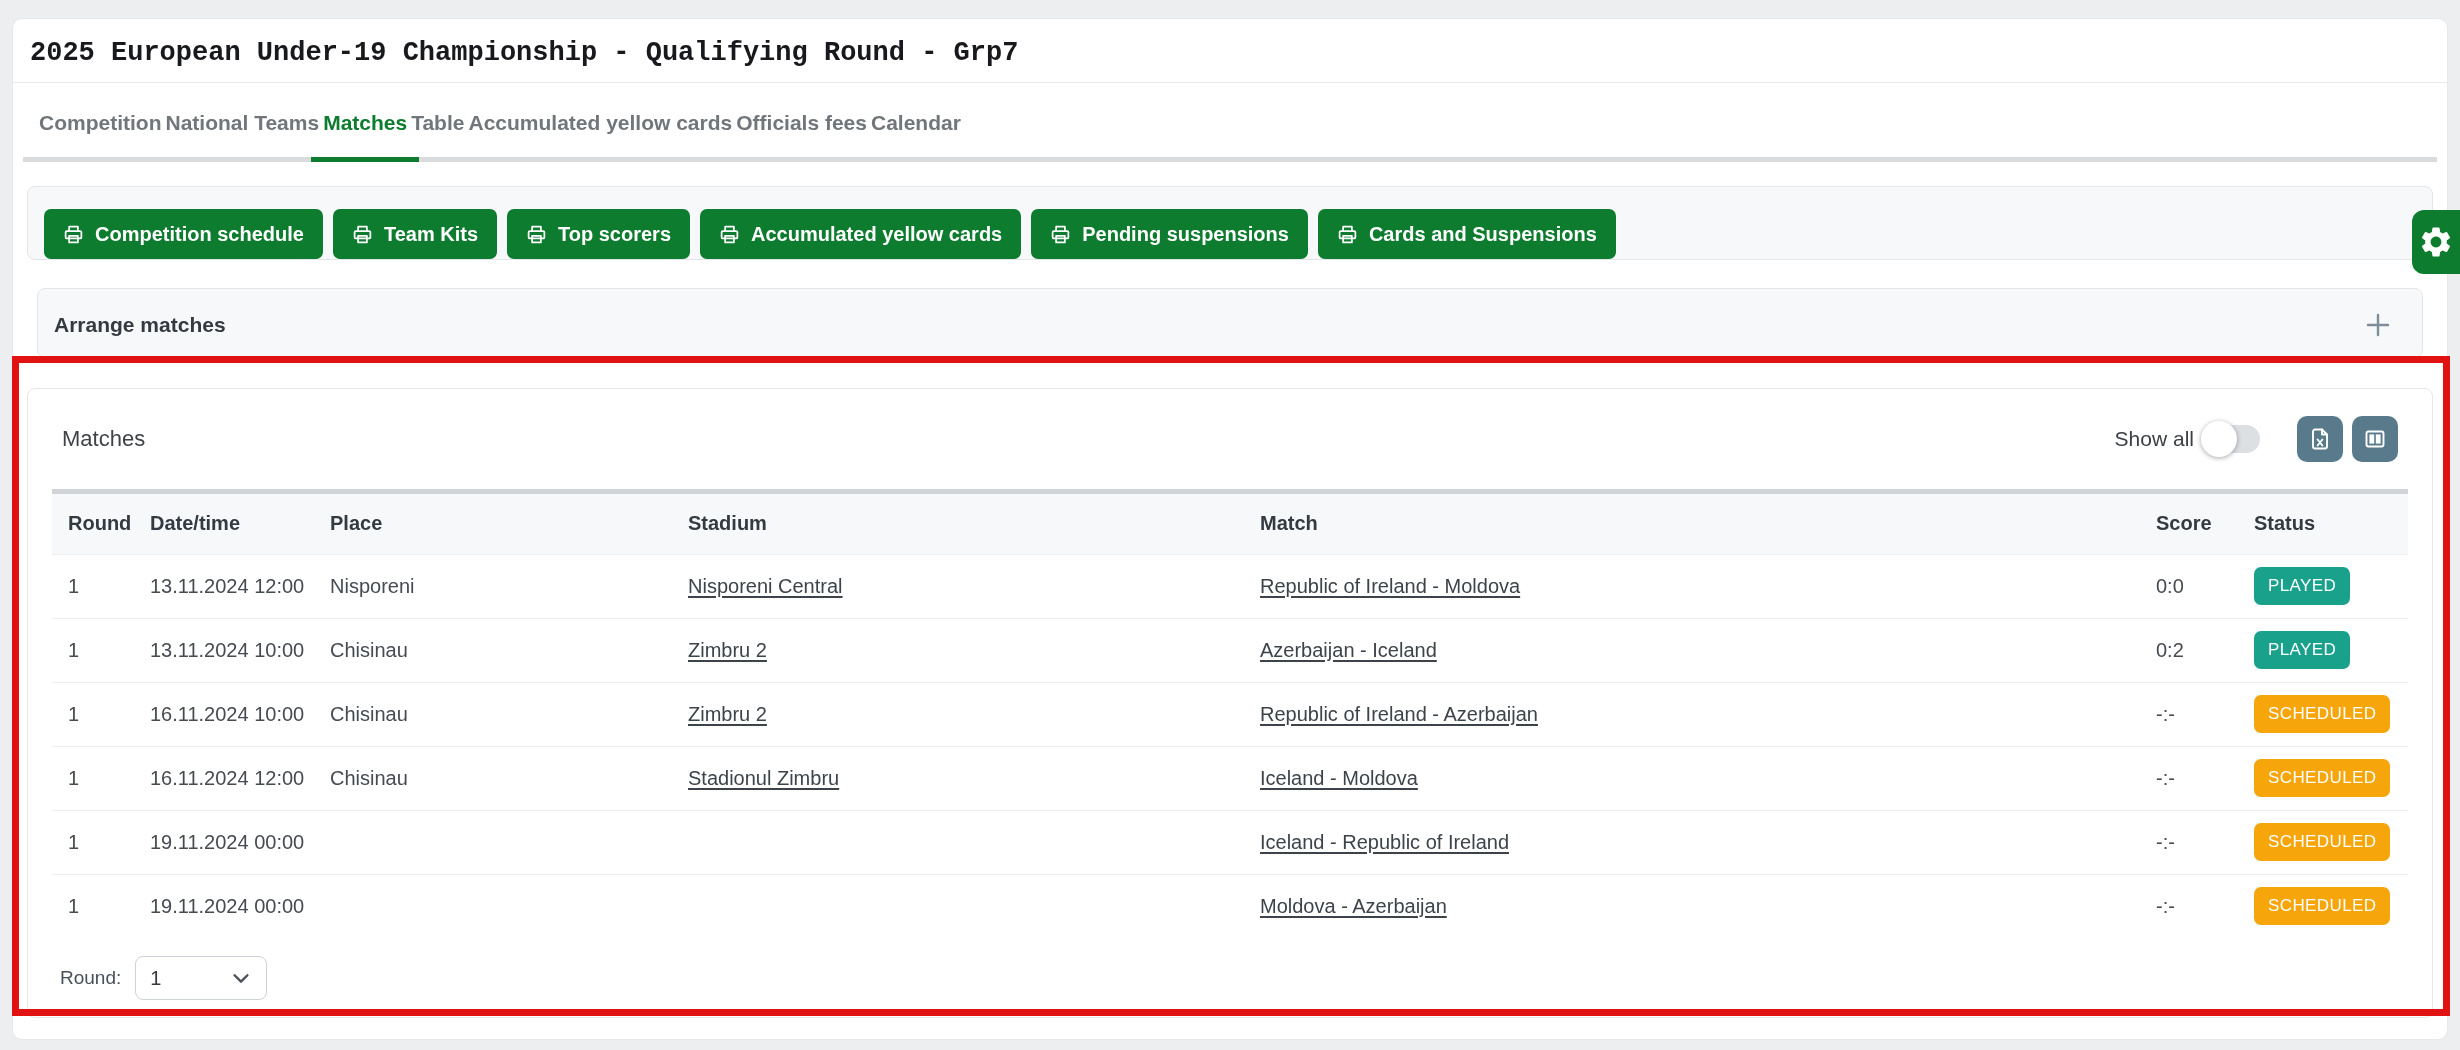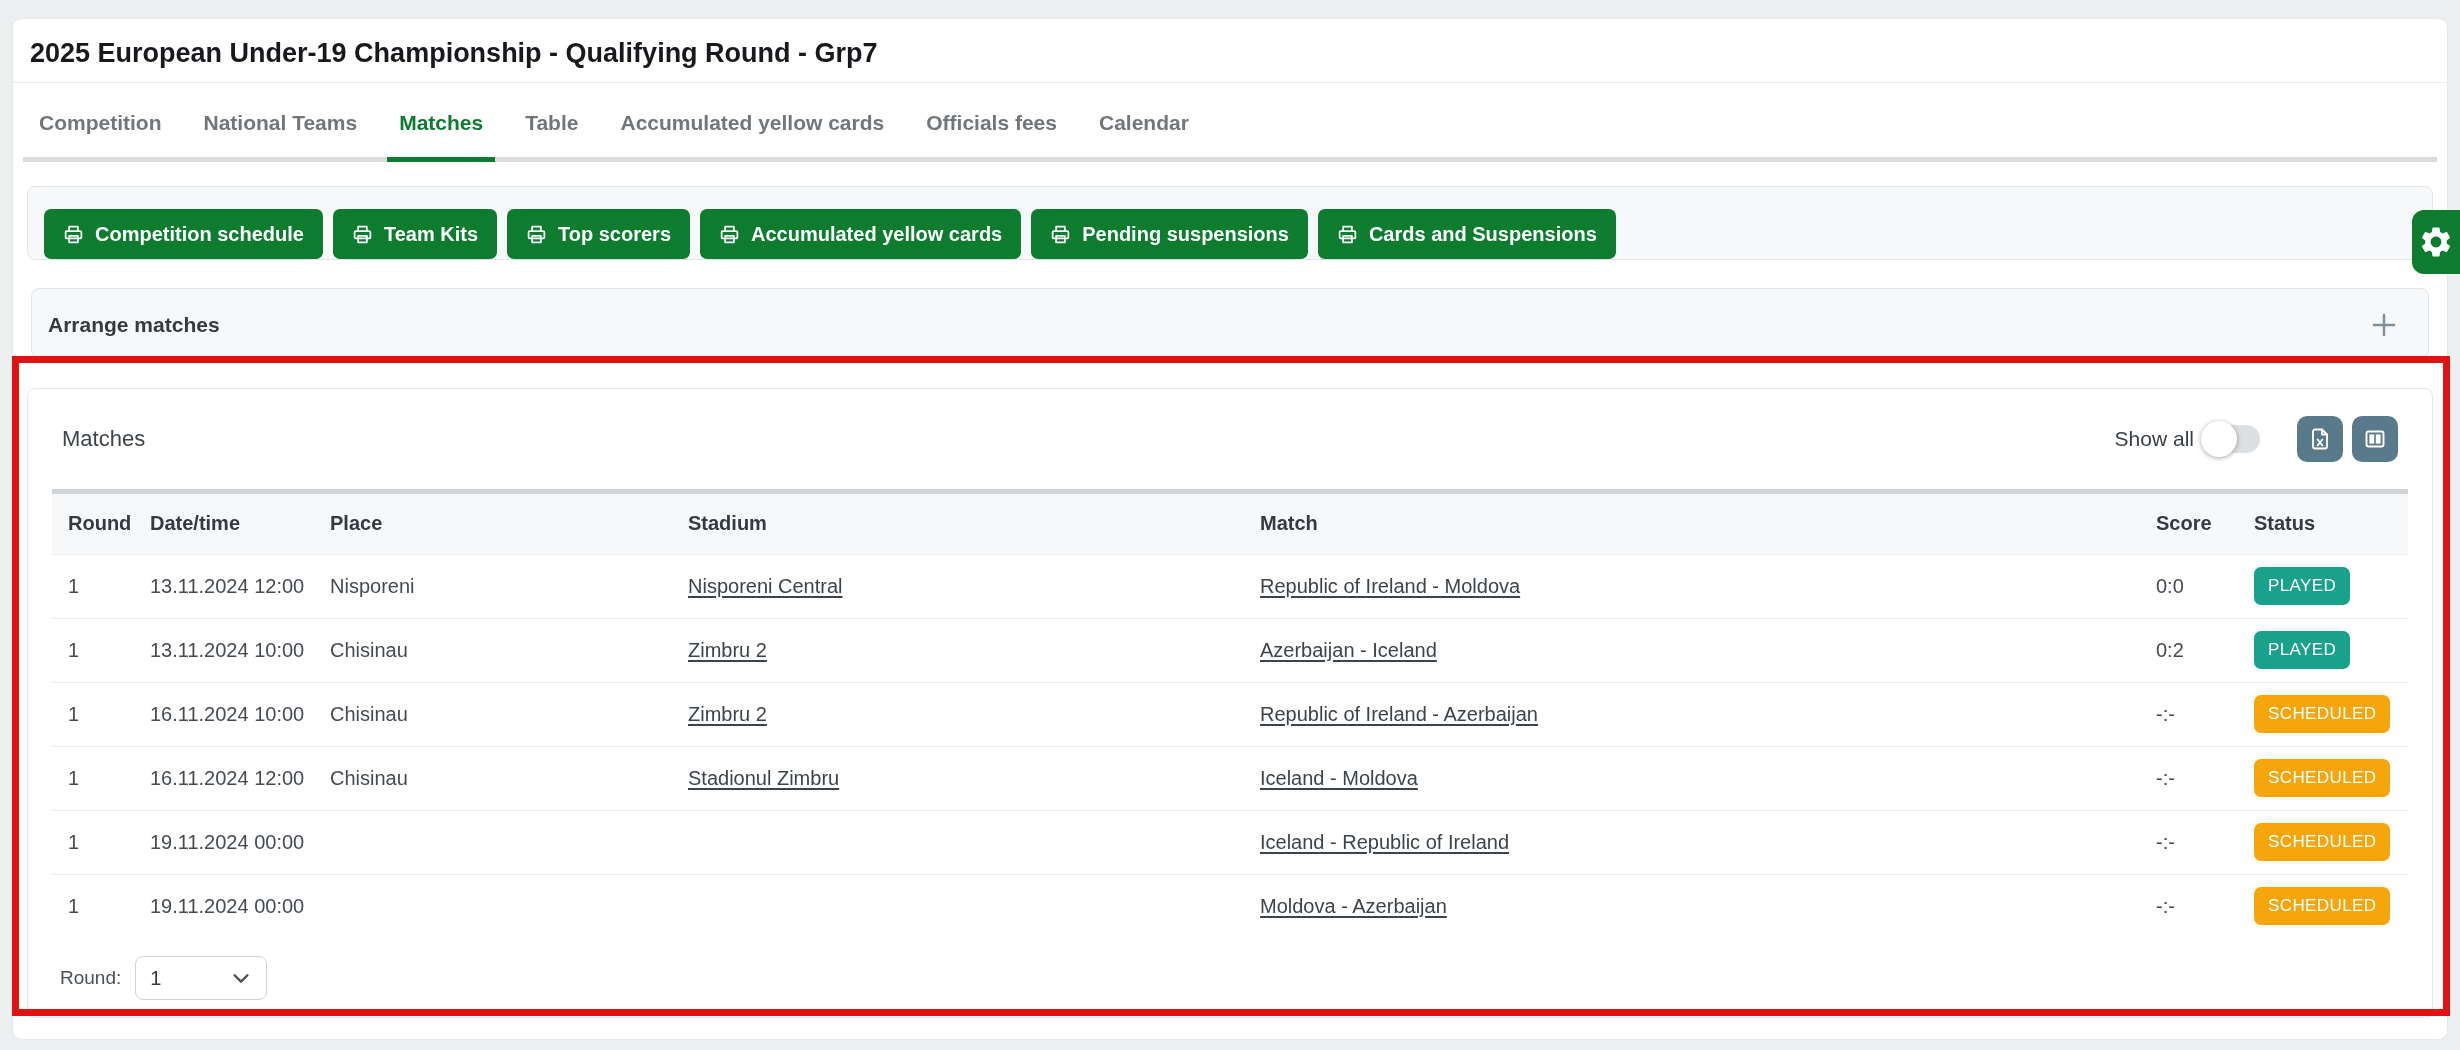--- a/index.html
+++ b/index.html
@@ -16,26 +16,26 @@
     background:#eceef0;
     font-family:"Liberation Sans",sans-serif;
     color:#3c4247;
   }
   .card{
     position:absolute;left:12px;top:18px;right:12px;height:1022px;
     background:#fff;border:1px solid #e6e8ea;border-radius:10px;
     padding-top:18px;
   }
   .page-title{
-    margin:0 0 0 17px;font-size:27px;line-height:32px;font-weight:700;color:#17191c;
+    margin:0 0 0 17px;font-size:27px;line-height:32px;font-weight:700;color:#17191c;font-family:Liberation Mono, monospace;
   }
   .title-divider{margin-top:13px;height:1px;background:#e8eaeb}
   
   .tabs{
-    margin:28px 10px 0;padding:0 14px;display:flex;gap:38px;
+    margin:28px 10px 0;padding:0 14px;display:flex;
     border-bottom:5px solid #d9dbdc;
   }
   .tab{
     position:relative;font-size:21px;font-weight:700;color:#71767b;
     padding:0 2px 22px;line-height:24px;cursor:pointer;white-space:nowrap;
   }
   .tab.active{color:var(--accent-green)}
   .tab.active::after{
     content:"";position:absolute;left:-10px;right:-10px;bottom:-5px;height:5px;
     background:var(--accent-green);
@@ -53,21 +53,21 @@
   }
   .print-btn svg{flex:0 0 auto}
   
   .gear-btn{
     position:absolute;right:0;top:210px;width:48px;height:64px;
     background:var(--accent-green);border:none;border-radius:12px 0 0 12px;
     display:flex;align-items:center;justify-content:center;cursor:pointer;z-index:6;
   }
   
   .arrange{
-    margin:28px 18px 0;height:70px;background:#f7f8f9;
+    margin:28px 24px 0;height:70px;background:#f7f8f9;
     border:1px solid #e3e6e9;border-radius:8px;
     display:flex;align-items:center;justify-content:space-between;
     padding:4px 30px 0 16px;cursor:pointer;
   }
   .arrange-title{font-size:21px;font-weight:700;color:#343a40}
   
   .matches-panel{
     margin:30px 14px 0;height:630px;background:#fff;
     border:1px solid #e4e7ea;border-radius:8px;position:relative;
   }

